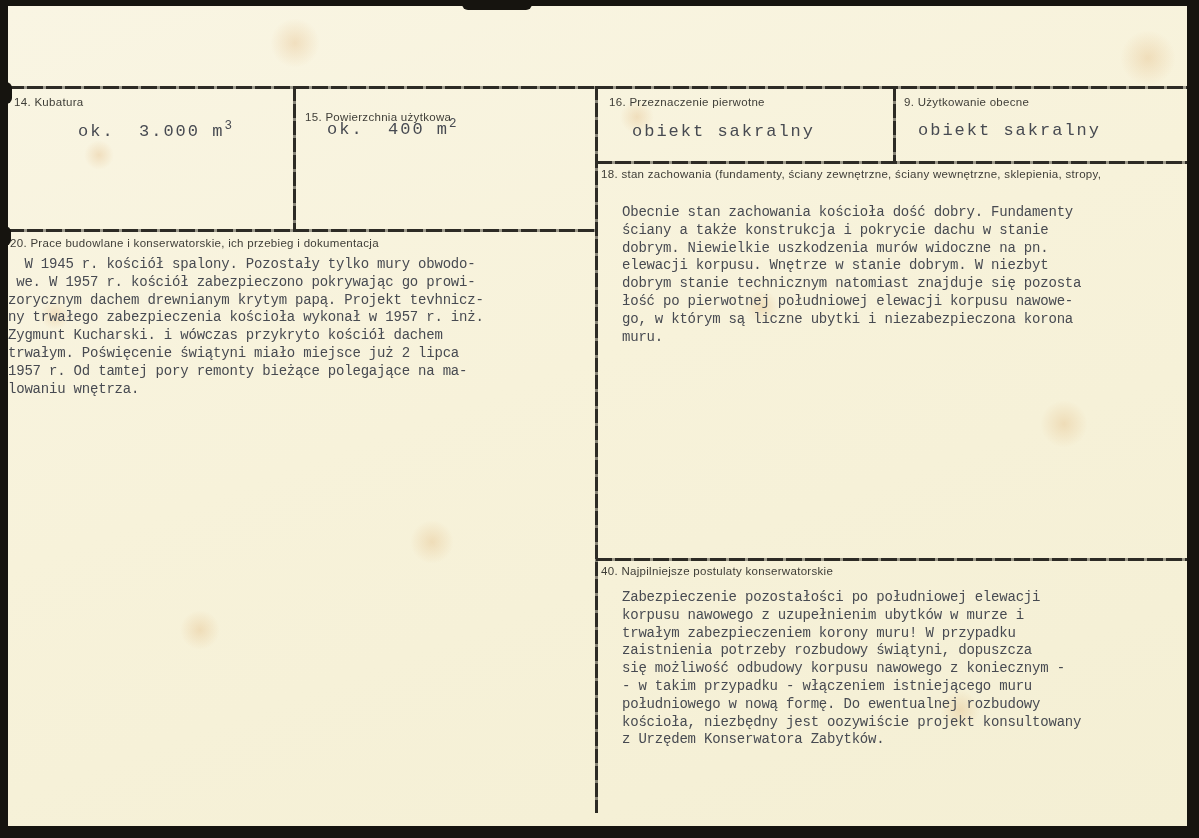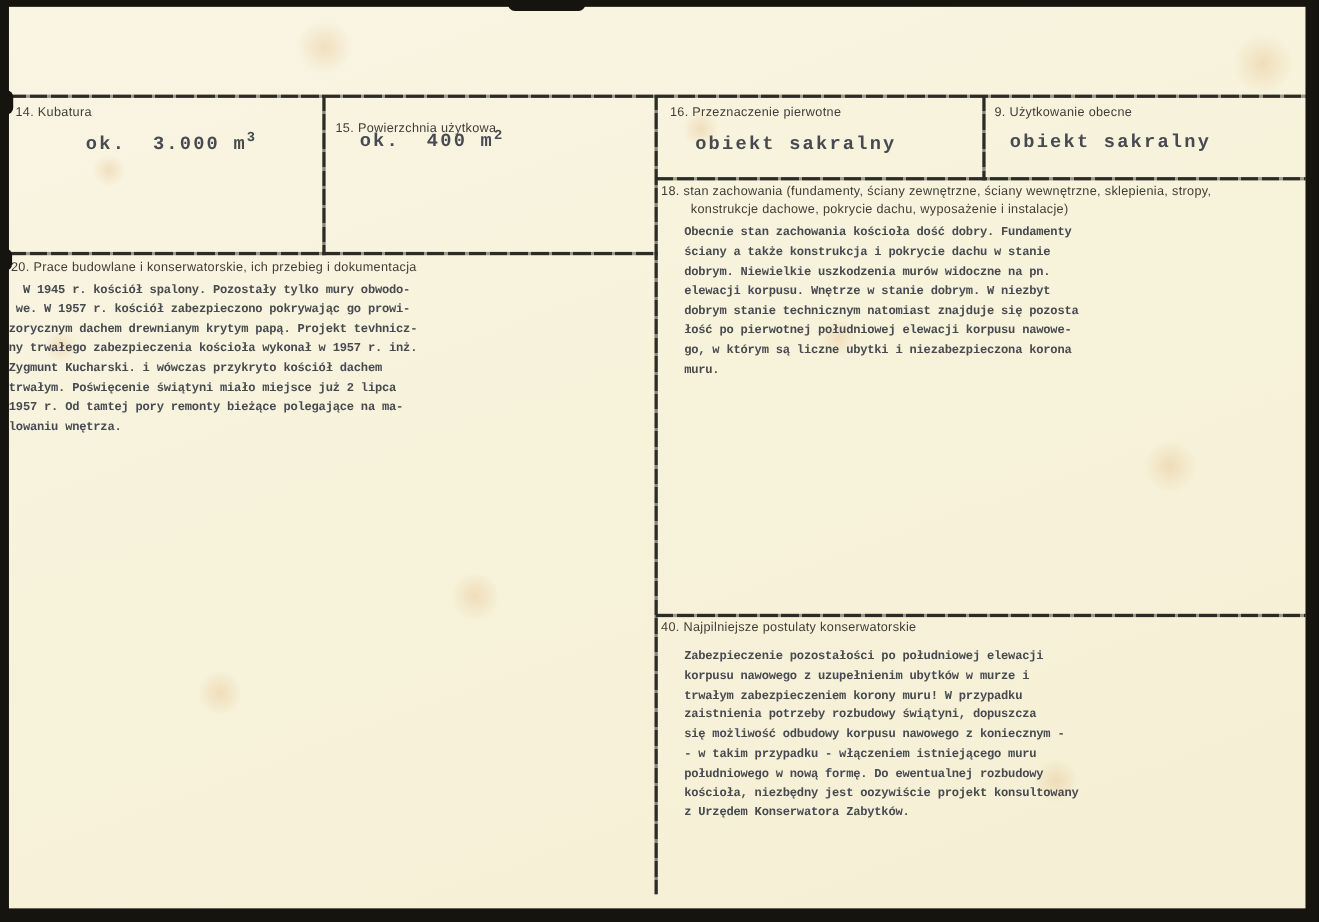--- a/index.html
+++ b/index.html
@@ -27,26 +27,26 @@
     position:absolute; width:3px;
     background: repeating-linear-gradient(180deg,#2d2b25 0 14px, rgba(45,43,37,.55) 14px 17px);
   }
   .edge { position:absolute; background:#16140f; }
   .label {
     position:absolute;
     font-size:11.5px; color:#3e3d37; letter-spacing:.3px; white-space:pre;
   }
   .typed {
     font-family:"Liberation Mono","DejaVu Sans Mono",monospace;
-    font-weight:bold; color:#474a51;
+    font-weight:normal; color:#474a51;
   }
   .value { position:absolute; font-size:17px; letter-spacing:2px; white-space:pre; }
   .sup { font-size:12.5px; position:relative; top:-7px; letter-spacing:0; }
   .body {
-    position:absolute; font-size:11px; line-height:17.8px;
+    position:absolute; font-size:14px; line-height:17.8px;
     white-space:pre; letter-spacing:-0.2px;
   }
 </style>
 </head>
 <body>
 
 <div class="scan">
 
   <div class="paper"></div>
 
@@ -75,21 +75,20 @@
   <div class="label" style="left:305px;top:111px">15. Powierzchnia użytkowa</div>
   <div class="value typed" style="left:327px;top:120px"><span>ok.  400 m</span><span class="sup">2</span></div>
 
   <div class="label" style="left:609px;top:96px">16. Przeznaczenie pierwotne</div>
   <div class="value typed" style="left:632px;top:122px">obiekt sakralny</div>
 
   <div class="label" style="left:904px;top:96px">9. Użytkowanie obecne</div>
   <div class="value typed" style="left:918px;top:121px">obiekt sakralny</div>
 
   <div class="label" style="left:601px;top:168px">18. stan zachowania (fundamenty, ściany zewnętrzne, ściany wewnętrzne, sklepienia, stropy,</div>
-  <div class="label" style="left:628px;top:185px">konstrukcje dachowe, pokrycie dachu, wyposażenie i instalacje)</div>
   <div class="body typed" style="left:622px;top:204px">Obecnie stan zachowania kościoła dość dobry. Fundamenty
 ściany a także konstrukcja i pokrycie dachu w stanie
 dobrym. Niewielkie uszkodzenia murów widoczne na pn.
 elewacji korpusu. Wnętrze w stanie dobrym. W niezbyt
 dobrym stanie technicznym natomiast znajduje się pozosta
 łość po pierwotnej południowej elewacji korpusu nawowe-
 go, w którym są liczne ubytki i niezabezpieczona korona
 muru.</div>
 
   <div class="label" style="left:10px;top:237px">20. Prace budowlane i konserwatorskie, ich przebieg i dokumentacja</div>

